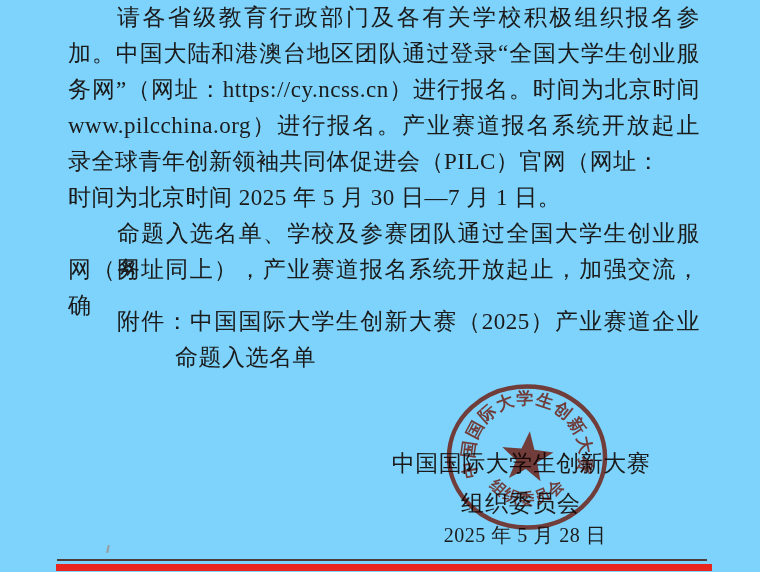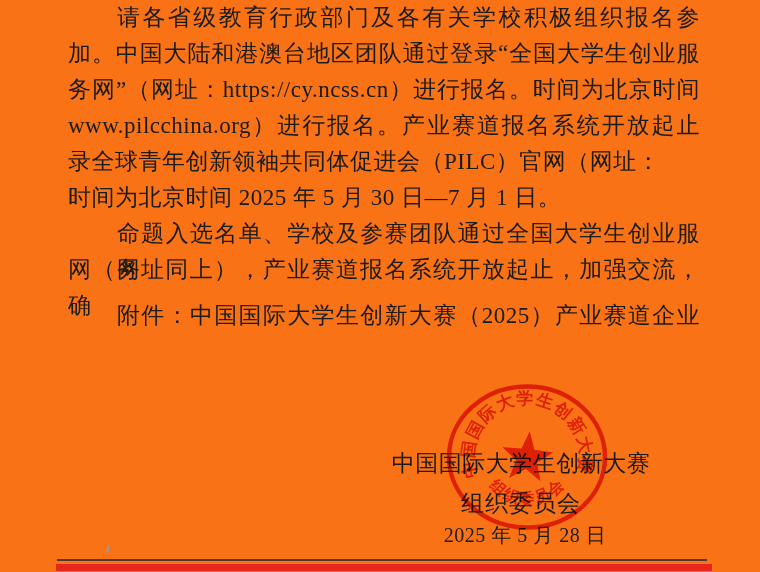--- a/index.html
+++ b/index.html
@@ -1,20 +1,20 @@
 <!DOCTYPE html>
 <html><head>
 <meta charset="utf-8">
 <style>
   html, body { margin: 0; padding: 0; background: #ffffff; }
   .page {
     position: relative;
     width: 760px;
     height: 572px;
-    background: #f97316;
+    background: #7dd3fc;
     overflow: hidden;
     font-family: "Liberation Serif", "DejaVu Serif", serif;
     color: #1b1b1b;
   }
   .body-text {
     position: absolute;
     left: 68px;
     top: 0;
     width: 632px;
   }
@@ -26,21 +26,21 @@
     letter-spacing: 0.5px;
   }
   .line.fill {
     white-space: normal;
     text-align: justify;
     text-align-last: justify;
     text-justify: inter-character;
   }
   .line.indent  { padding-left: 49px; }
   .line.indent2 { padding-left: 107px; }
-  .line.attach  { margin-top: 10px; }
+  .line.attach  { margin-top: 16px; }
   .sig {
     position: absolute;
     white-space: nowrap;
     text-align: center;
     font-size: 23px;
     letter-spacing: 0.5px;
   }
   .sig.org1 { top: 448px; left: 390px; width: 262px; }
   .sig.org2 { top: 488px; left: 446px; width: 150px; letter-spacing: 1px; }
   .sig.date { top: 522px; left: 425px; width: 200px; font-size: 20px; }
@@ -93,20 +93,21 @@
   <div class="body-text">
     <div class="line indent fill">请各省级教育行政部门及各有关学校积极组织报名参</div>
     <div class="line fill">加。中国大陆和港澳台地区团队通过登录“全国大学生创业服</div>
     <div class="line fill">务网”（网址：https://cy.ncss.cn）进行报名。时间为北京时间</div>
     <div class="line fill">www.pilcchina.org）进行报名。产业赛道报名系统开放起止</div>
     <div class="line">录全球青年创新领袖共同体促进会（PILC）官网（网址：</div>
     <div class="line">时间为北京时间 2025 年 5 月 30 日—7 月 1 日。</div>
     <div class="line indent fill">命题入选名单、学校及参赛团队通过全国大学生创业服务</div>
     <div class="line fill">网（网址同上），产业赛道报名系统开放起止，加强交流，确</div>
     <div class="line indent fill attach">附件：中国国际大学生创新大赛（2025）产业赛道企业</div>
+    <div class="line indent2">命题入选名单</div>
   </div>
 
   <div class="sig org1">中国国际大学生创新大赛</div>
   <div class="sig org2">组织委员会</div>
   <div class="sig date">2025 年 5 月 28 日</div>
 
   <svg class="seal" viewBox="0 0 166 152" xmlns="http://www.w3.org/2000/svg">
     <ellipse cx="83" cy="76" rx="78" ry="70.5" fill="none" stroke="#e23b2b" stroke-width="4.5"></ellipse>
     <path id="arcTop" d="M 35,98.4 A 53,53 0 1 1 131,98.4" fill="none"></path>
     <path id="arcBottom" d="M 44.5,103 A 47,47 0 0 0 121.5,103" fill="none"></path>

